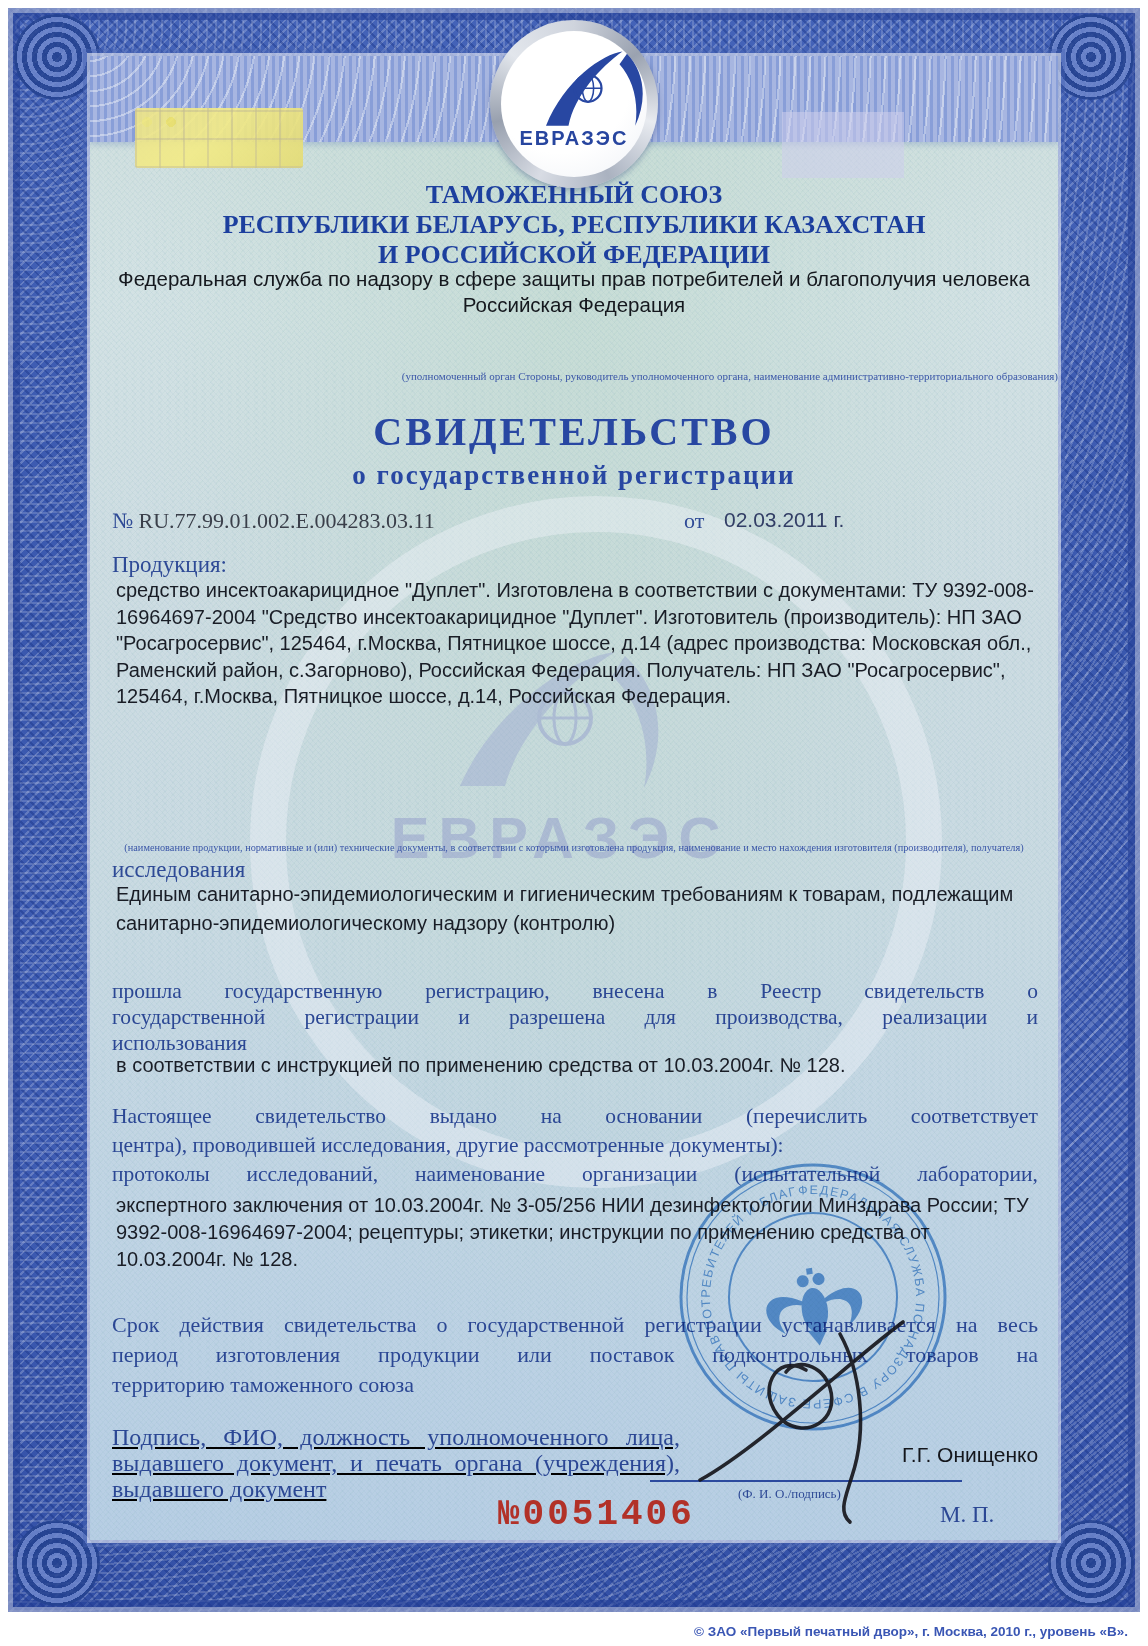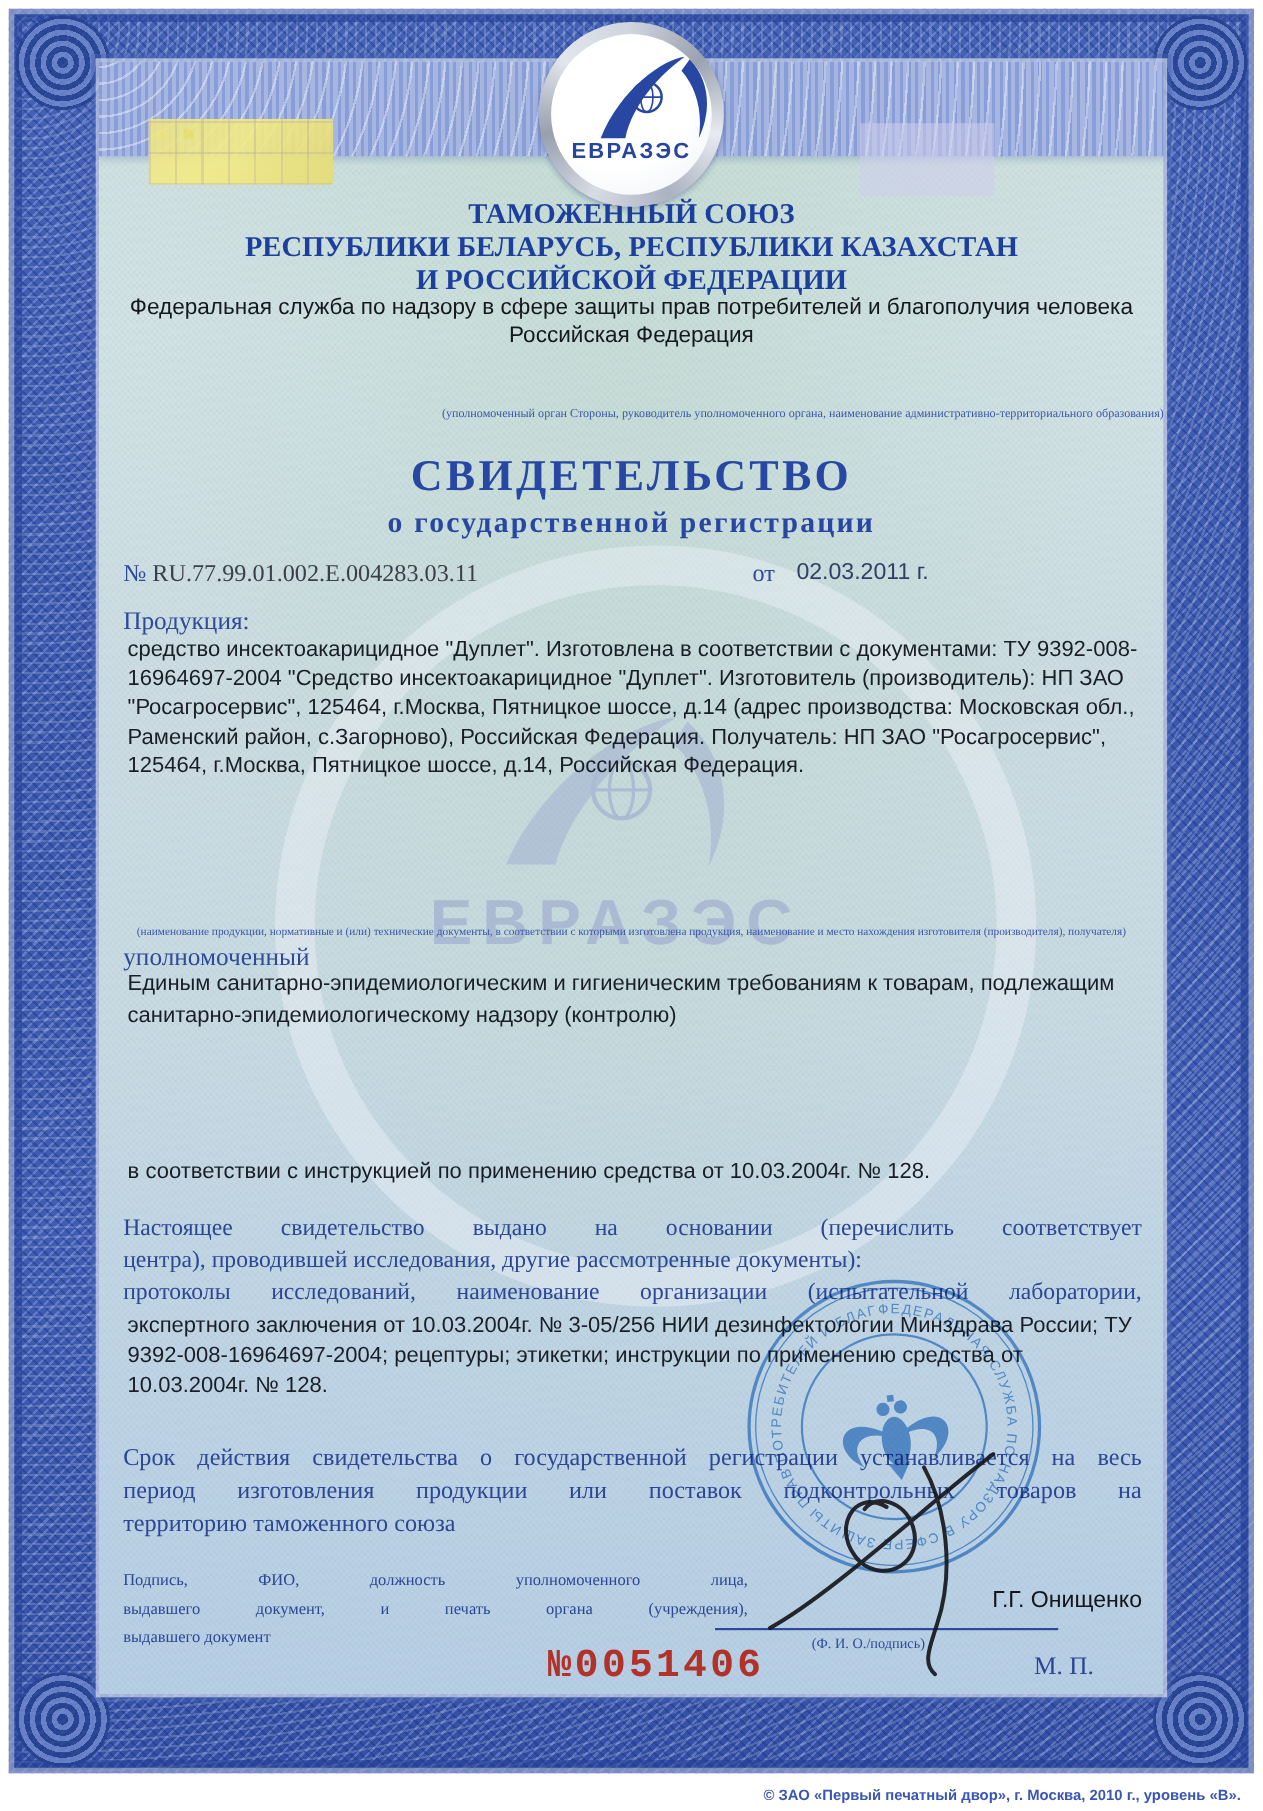--- a/index.html
+++ b/index.html
@@ -77,21 +77,21 @@
     font-size:20px;line-height:29px;color:#191d26;}
   .jl{ text-align:justify;text-align-last:justify;color:#2b4794;}
   .jl-end{text-align-last:left;}
   .regpara{left:22px;top:922px;width:926px;font-size:21.5px;line-height:26px;}
   .instr{left:26px;top:998px;width:924px;font-family:"Liberation Sans",sans-serif;
     font-size:20px;color:#191d26;}
   .basispara{left:22px;top:1046px;width:926px;font-size:21.5px;line-height:29px;}
   .docstext{left:26px;top:1136px;width:924px;font-family:"Liberation Sans",sans-serif;
     font-size:20px;line-height:27px;color:#191d26;}
   .validitypara{left:22px;top:1254px;width:926px;font-size:22px;line-height:30px;}
-  .caption{left:22px;top:1368px;width:568px;font-size:15px;line-height:26px;}
+  .caption{left:22px;top:1368px;width:568px;font-size:24px;line-height:26px;text-decoration:underline;}
   .serial{left:408px;top:1438px;font-family:Liberation Mono, monospace;font-weight:bold;
     font-size:36px;letter-spacing:3px;color:#b23128;}
   .signer{left:812px;top:1387px;font-family:"Liberation Sans",sans-serif;font-size:21px;color:#14161c;}
   .sigline{left:560px;top:1424px;width:312px;border-top:2px solid #2b4a9e;height:0;}
   .fionote{left:648px;top:1430px;font-size:13px;color:#2e4a96;}
   .mp{left:850px;top:1446px;font-size:23px;color:#2b4794;}
   
   .stamp{position:absolute;left:578px;top:1096px;z-index:3;mix-blend-mode:multiply;opacity:.8;
     transform:rotate(-8deg);}
   .sig{position:absolute;left:598px;top:1252px;z-index:4;}
@@ -144,23 +144,28 @@
       <span class="no">№</span>
       <span style="">RU.77.99.01.002.E.004283.03.11</span>
       <span class="ot">от</span>
       <span class="dt">02.03.2011 г.</span>
     </div>
 
     <div class="abs prodlabel">Продукция:</div>
     <div class="abs prodtext">средство инсектоакарицидное "Дуплет". Изготовлена в соответствии с документами: ТУ 9392-008-16964697-2004 "Средство инсектоакарицидное "Дуплет". Изготовитель (производитель): НП ЗАО "Росагросервис", 125464, г.Москва, Пятницкое шоссе, д.14 (адрес производства: Московская обл., Раменский район, с.Загорново), Российская Федерация.  Получатель: НП ЗАО "Росагросервис", 125464, г.Москва, Пятницкое шоссе, д.14, Российская Федерация.</div>
     <div class="abs note2">(наименование продукции, нормативные и (или) технические документы, в соответствии с которыми изготовлена продукция, наименование и место нахождения изготовителя (производителя), получателя)</div>
 
-    <div class="abs compllabel">уполномоченный</div>
+    <div class="abs compllabel">исследования</div>
     <div class="abs compltext">Единым санитарно-эпидемиологическим и гигиеническим требованиям к товарам, подлежащим санитарно-эпидемиологическому надзору (контролю)</div>
 
+    <div class="abs regpara">
+      <div class="jl">прошла государственную регистрацию, внесена в Реестр свидетельств о</div>
+      <div class="jl">государственной регистрации и разрешена для производства, реализации и</div>
+      <div class="jl jl-end">использования</div>
+    </div>
     <div class="abs instr">в соответствии с инструкцией по применению средства от 10.03.2004г. № 128.</div>
 
     <div class="abs basispara">
       <div class="jl">Настоящее свидетельство выдано на основании (перечислить соответствует</div>
       <div class="jl jl-end">центра), проводившей исследования, другие рассмотренные документы):</div>
       <div class="jl">протоколы исследований, наименование организации (испытательной лаборатории,</div>
     </div>
     <div class="abs docstext">экспертного заключения от 10.03.2004г. № 3-05/256 НИИ дезинфектологии Минздрава России; ТУ 9392-008-16964697-2004; рецептуры; этикетки; инструкции по применению средства от 10.03.2004г. № 128.</div>
 
     <div class="abs validitypara">

